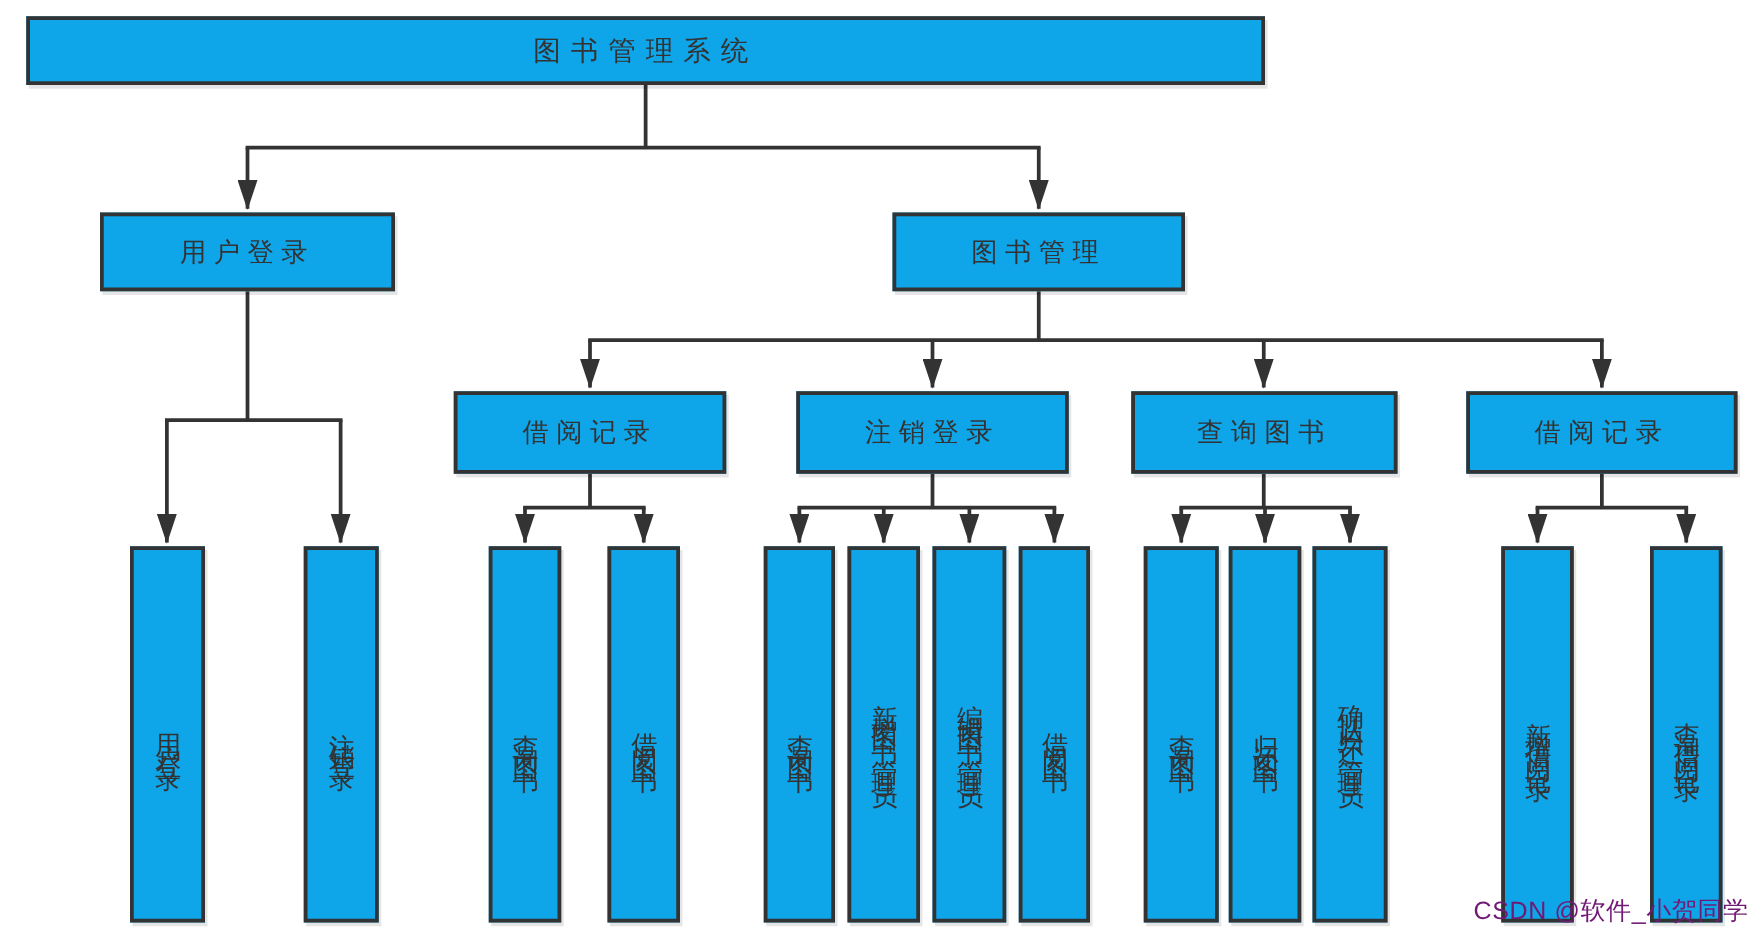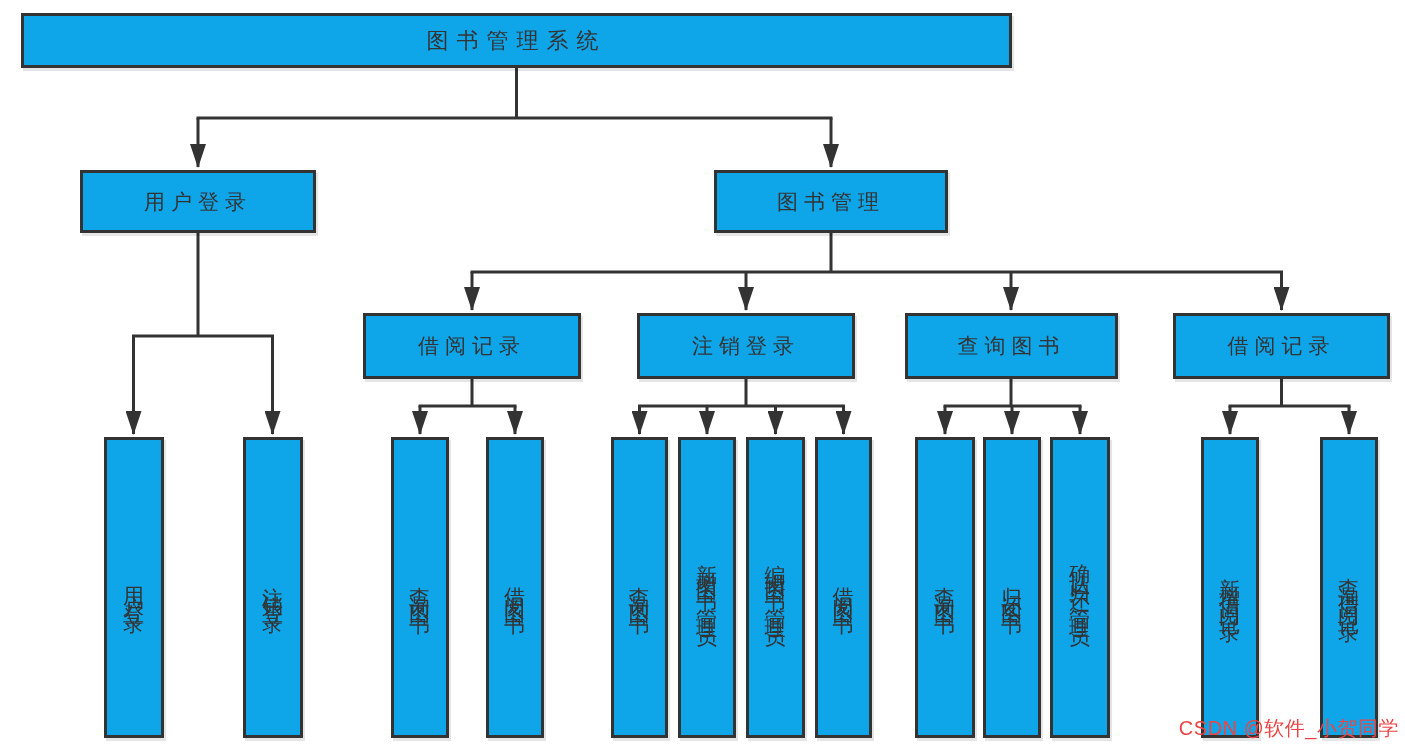--- a/index.html
+++ b/index.html
@@ -14,21 +14,21 @@
     font-size:21px;letter-spacing:6px;white-space:nowrap;z-index:2;
     box-shadow:2px 3px 0 rgba(0,0,0,0.10);
   }
   .box.root{font-size:22px;letter-spacing:8px;}
   .vbox{
     writing-mode:vertical-rl;text-orientation:mixed;
     font-size:21px;letter-spacing:9px;line-height:1;white-space:normal;
   }
   .watermark{
     position:absolute;top:715px;right:6px;z-index:3;
-    font-size:20px;letter-spacing:0.5px;color:#ef4444;white-space:nowrap;
+    font-size:20px;letter-spacing:0.5px;color:#701a75;white-space:nowrap;
   }
 </style>
 </head>
 <body>
 
 <div id="canvas">
 
   <svg id="connector-svg" width="1405" height="747" viewBox="0 0 1405 747">
     <defs>
       <marker id="arrow" markerUnits="userSpaceOnUse" markerWidth="24" markerHeight="16" viewBox="0 0 24 16" refX="23" refY="8" orient="auto">

